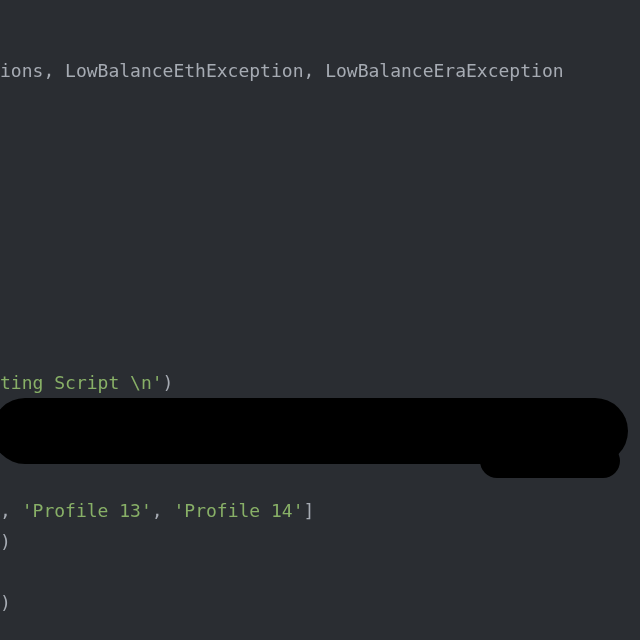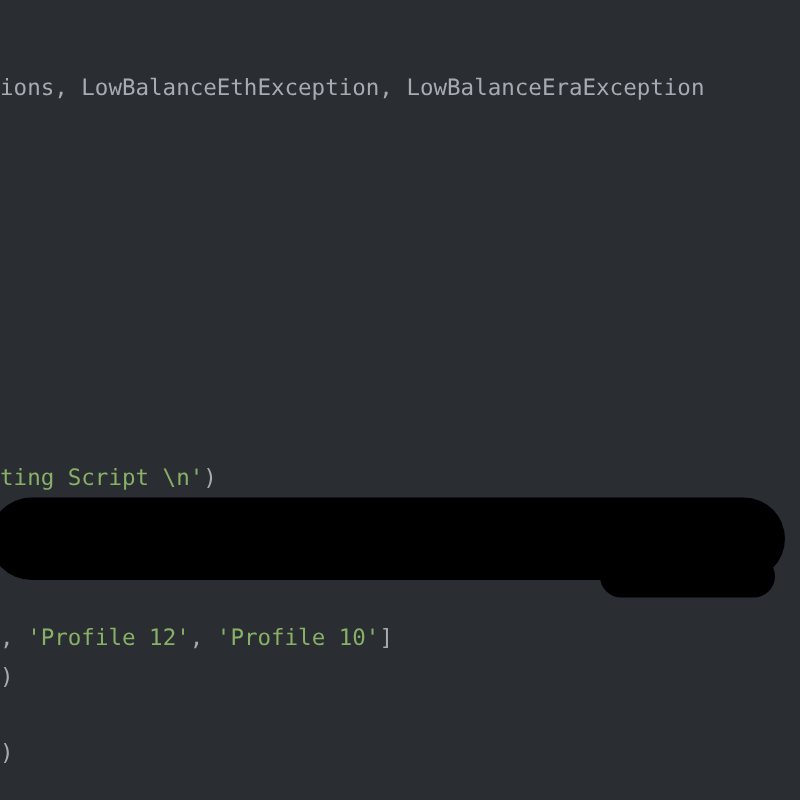--- a/index.html
+++ b/index.html
@@ -66,21 +66,21 @@
     <span class="tok-str">arting Script \n'</span><span class="tok-plain">)</span>
   </div>
 
   
   <div class="ln" style="top:386px">
     <span class="tok-comment">ile</span>
   </div>
 
   
   <div class="ln" style="top:464px">
-    <span class="tok-str">8'</span><span class="tok-plain">, </span><span class="tok-str">'Profile 12'</span><span class="tok-plain">, </span><span class="tok-str">'Profile 10'</span><span class="tok-plain">]</span>
+    <span class="tok-str">8'</span><span class="tok-plain">, </span><span class="tok-str">'Profile 13'</span><span class="tok-plain">, </span><span class="tok-str">'Profile 14'</span><span class="tok-plain">]</span>
   </div>
 
   
   <div class="ln" style="top:495px">
     <span class="tok-plain">es)</span>
   </div>
 
   
   <div class="ln" style="top:556px">
     <span class="tok-str2">n'</span><span class="tok-plain">)</span>

